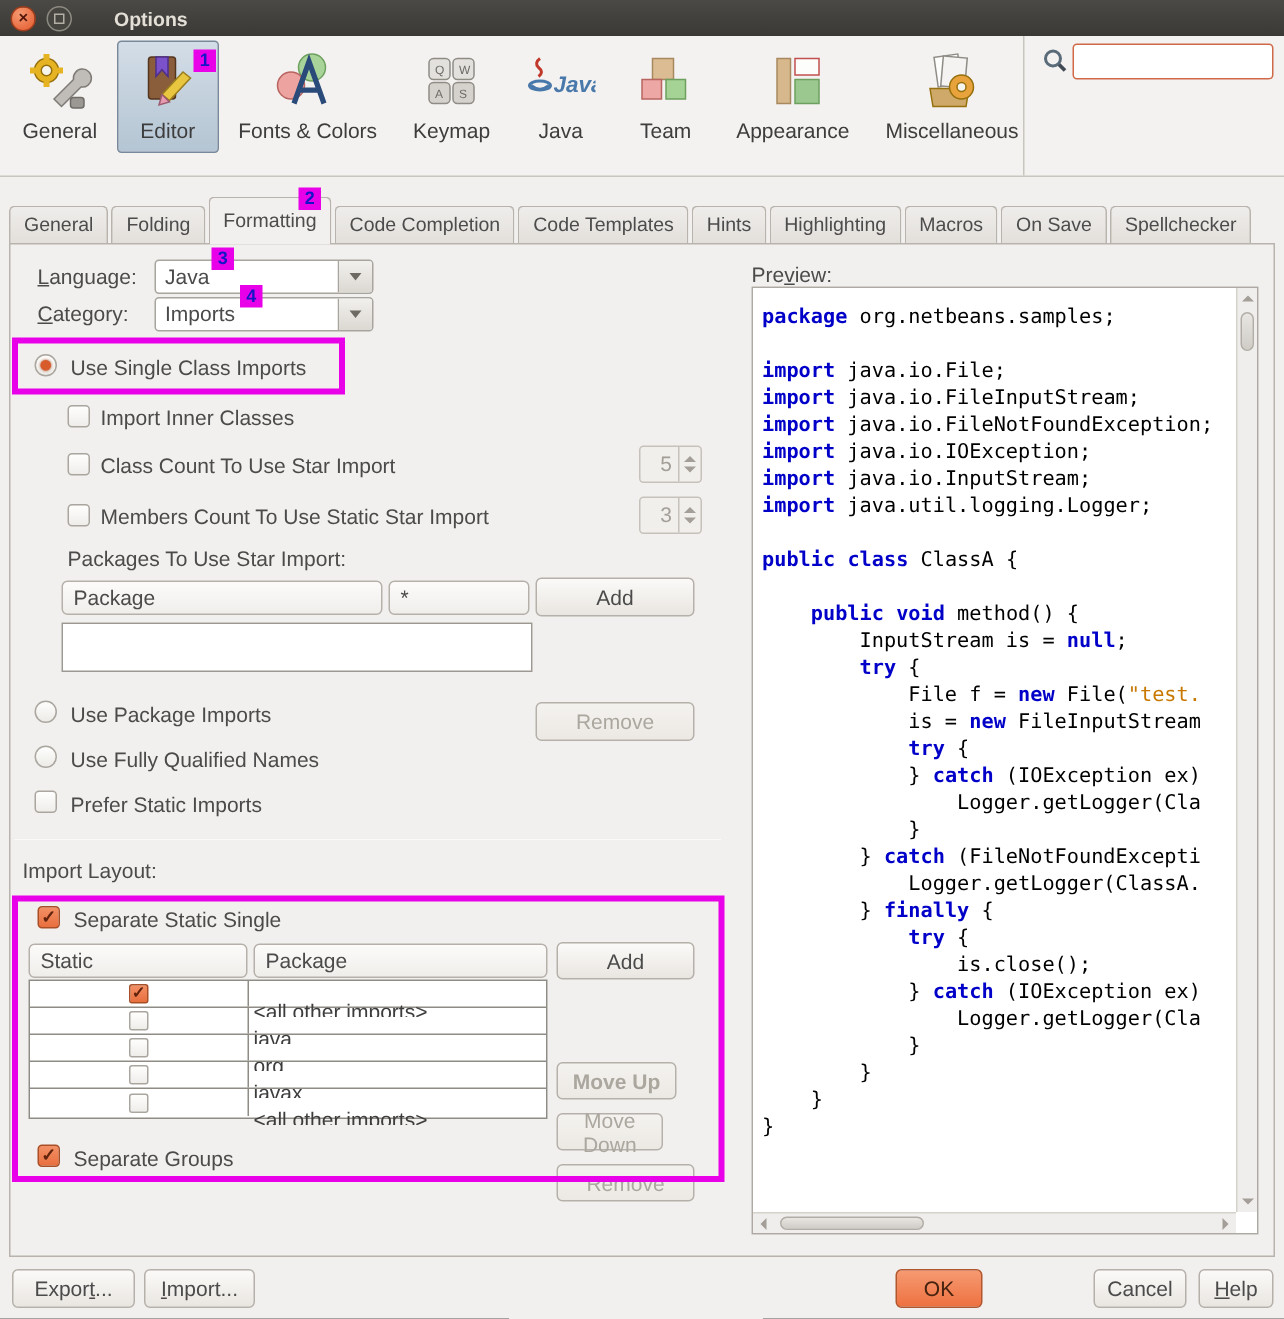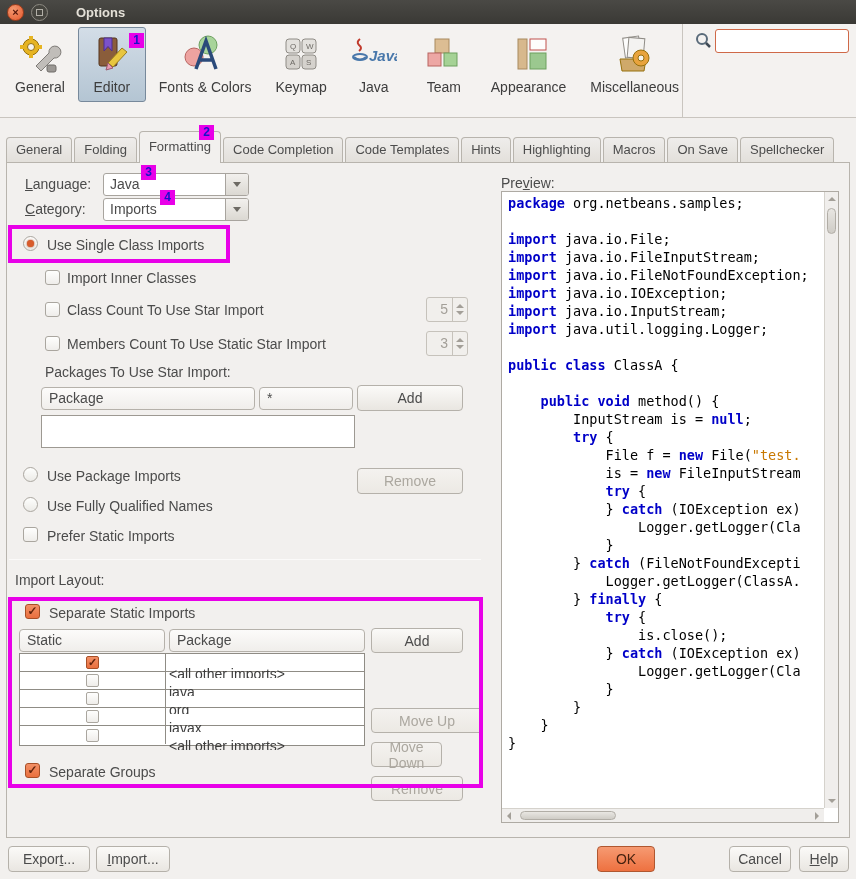--- a/index.html
+++ b/index.html
@@ -91,21 +91,21 @@
   .itable-body { position:absolute; background:#fff; border:1px solid #8f8c85; }
   .itable-row { display:flex; height:18px; border-bottom:1px solid #8f8c85; }
   .itable-row:last-child { border-bottom:none; }
   .itable-cell { overflow:hidden; white-space:nowrap; font-size:14px; color:#3d3d3d; }
   .static-cell { width:146px; border-right:1px solid #8f8c85; display:flex;
     align-items:center; justify-content:center; }
   .pkg-cell { flex:1; padding:12px 3px; line-height:17px; }
   
   .preview-box { position:absolute; border:1px solid #aeaaa3; background:#fff; overflow:hidden; }
   .code-area { position:absolute; left:0; top:0; right:14px; bottom:14px; overflow:hidden;
-    padding:2px 0 0 6px; background:#fff; }
+    padding:10px 0 0 6px; background:#fff; }
   .code-line { font-family:"DejaVu Sans Mono", monospace; font-size:13.5px; line-height:18px;
     white-space:pre; color:#000; }
   .tok-k { color:#0000c8; font-weight:bold; }
   .tok-p { color:#000; }
   .tok-s { color:#c87800; }
   .vscroll { position:absolute; right:0; top:0; bottom:14px; width:14px; background:#f0eeec;
     border-left:1px solid #d5d2cc; }
   .hscroll { position:absolute; left:0; right:14px; bottom:0; height:14px; background:#f0eeec;
     border-top:1px solid #d5d2cc; }
   .sc-btn { position:absolute; width:14px; height:14px; display:flex; align-items:center; justify-content:center; }
@@ -301,21 +301,21 @@
     <div class="lbl" style="left:40px; top:305px;">Use Package Imports</div>
     <span class="radio" style="position:absolute; left:16px; top:334px;"></span>
     <div class="lbl" style="left:40px; top:335px;">Use Fully Qualified Names</div>
     <span class="cb" style="position:absolute; left:16px; top:364px;"></span>
     <div class="lbl" style="left:40px; top:365px;">Prefer Static Imports</div>
 
     <div class="hr-sep" style="left:2px; top:396px; width:472px;"></div>
     <div class="lbl" style="left:8px; top:409px;">Import Layout:</div>
 
     <span class="cb checked" style="position:absolute; left:18px; top:441px;">✓</span>
-    <div class="lbl" style="left:42px; top:442px;">Separate Static Imports</div>
+    <div class="lbl" style="left:42px; top:442px;">Separate Static Single</div>
 
     <div class="hdr-field" style="left:12px; top:466px; width:146px;">Static</div>
     <div class="hdr-field" style="left:162px; top:466px; width:196px;">Package</div>
 
     <div class="itable-body" style="left:12px; top:490px; width:346px; height:93px;">
         <div class="itable-row">
           <div class="itable-cell static-cell">
             <span class="cb small checked">✓</span>
           </div>
           <div class="itable-cell pkg-cell">&lt;all other imports&gt;</div>
@@ -340,21 +340,21 @@
         </div>
         <div class="itable-row">
           <div class="itable-cell static-cell">
             <span class="cb small"></span>
           </div>
           <div class="itable-cell pkg-cell">&lt;all other imports&gt;</div>
         </div>
       </div>
 
     <div class="btn" style="left:364px; top:465px; width:92px; height:25px;">Add</div>
-    <div class="btn disabled" style="left:364px; top:497px; width:112px; height:25px;">Move Up</div>
+    <div class="btn disabled" style="left:364px; top:497px; width:80px; height:25px;font-weight:bold;">Move Up</div>
     <div class="btn disabled" style="left:364px; top:531px; width:71px; height:25px;">Move Down</div>
     <div class="btn disabled" style="left:364px; top:565px; width:92px; height:25px;">Remove</div>
 
     <span class="cb checked" style="position:absolute; left:18px; top:600px;">✓</span>
     <div class="lbl" style="left:42px; top:601px;">Separate Groups</div>
 
     <div class="lbl" style="left:494px; top:12px;">Pre<u>v</u>iew:</div>
     <div class="preview-box" style="left:494px; top:28px; width:338px; height:632px;">
       <div class="code-area">
           <div class="code-line"><span class="tok-k">package</span><span class="tok-p"> org.netbeans.samples;</span></div>

